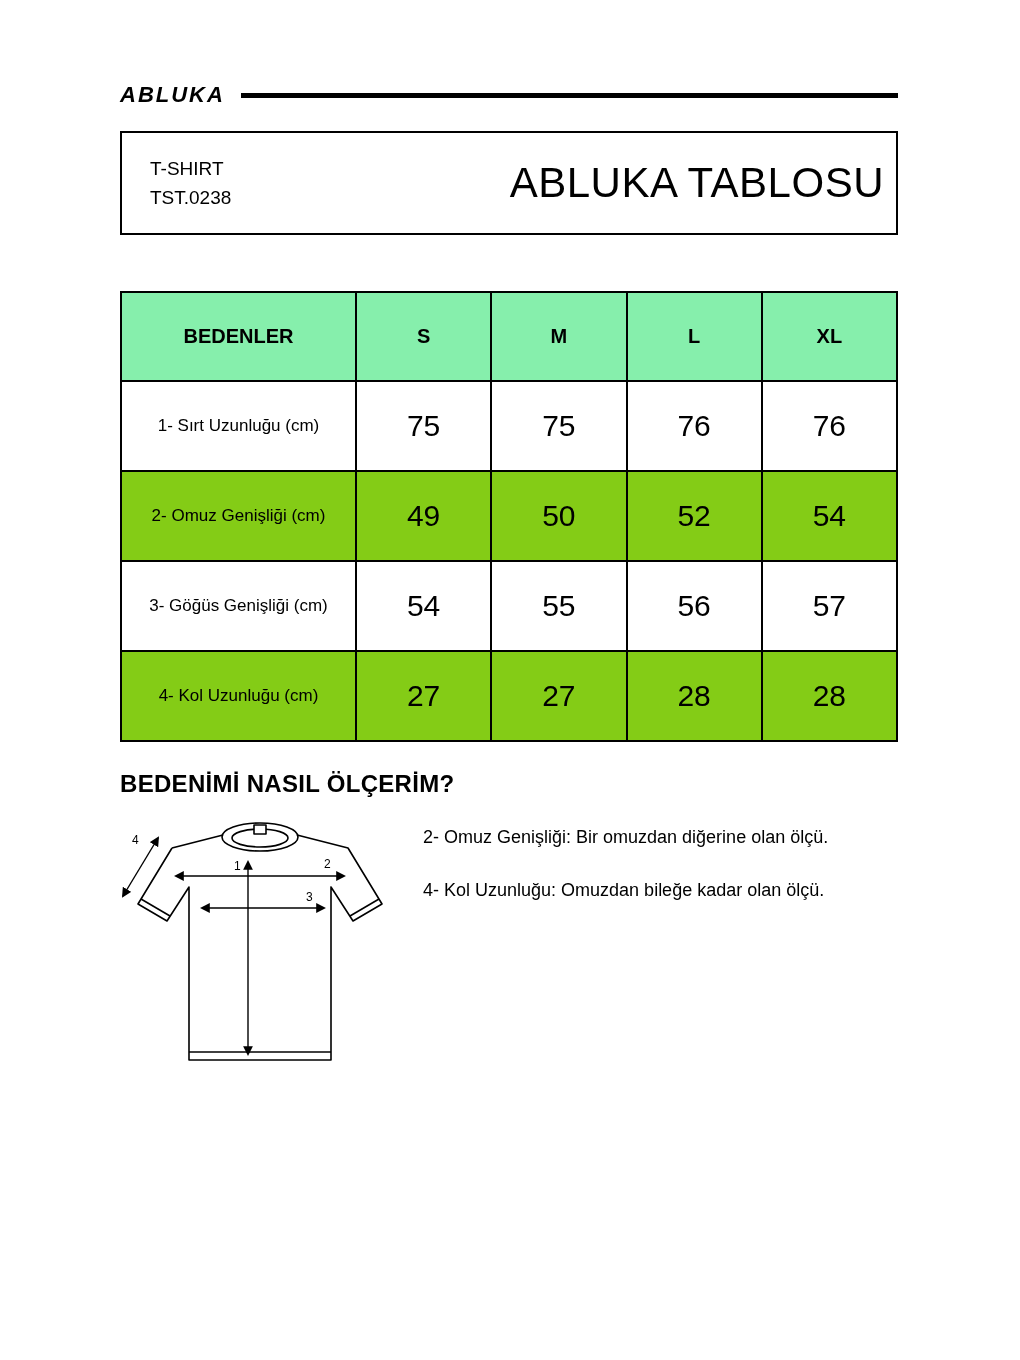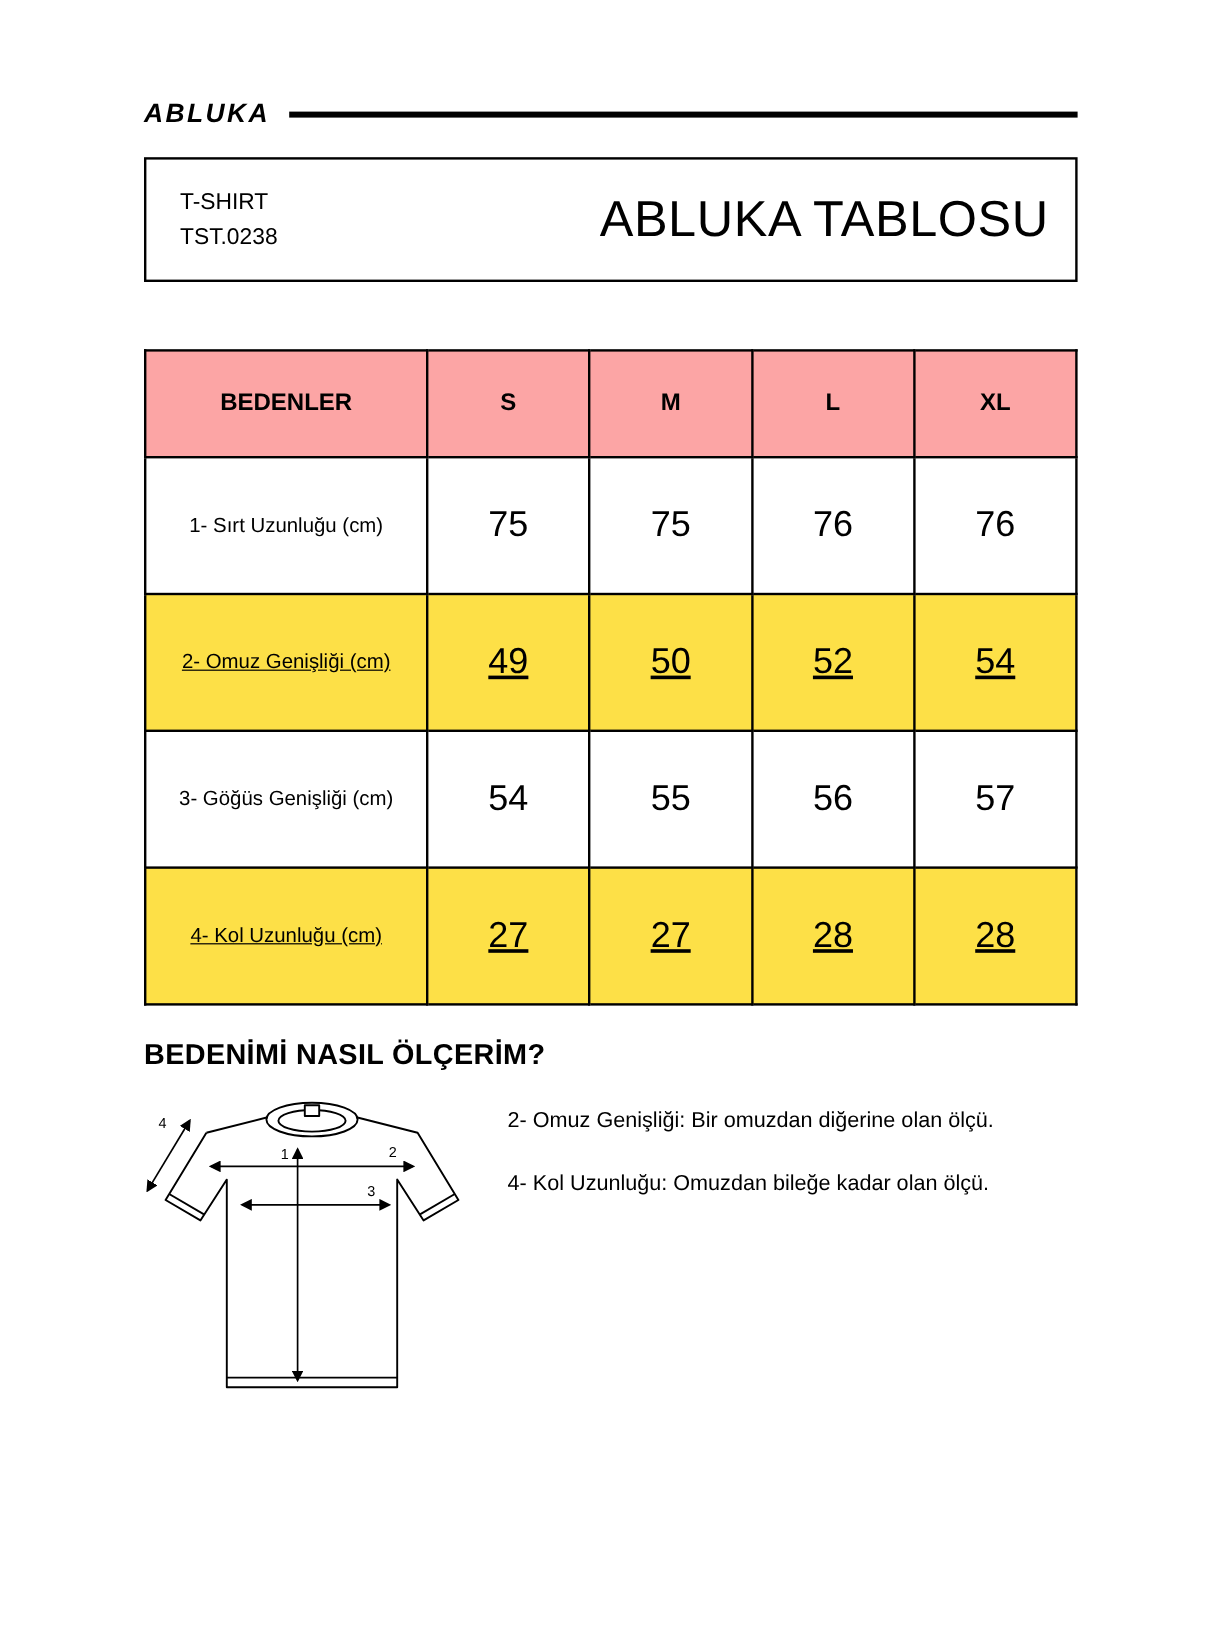--- a/index.html
+++ b/index.html
@@ -21,37 +21,37 @@
     font-size: 22px; font-weight: bold; font-style: italic;
     letter-spacing: 2px; white-space: nowrap;
   }
   .logo-line { flex: 1; height: 5px; background: #000; margin-left: 16px; }
 
   
   .info-box {
     box-sizing: border-box;
     margin-top: 23px; border: 2px solid #000; height: 104px;
     display: flex; align-items: center; justify-content: space-between;
-    padding: 0 22px 0 28px;
+    padding: 0 12px 0 28px;
   }
   .product-info { font-size: 19px; line-height: 1.55; }
   .chart-title { font-size: 42px; font-weight: 400; letter-spacing: 0.5px; }
 
   
   table.size-table {
     margin-top: 56px; border-collapse: collapse; table-layout: fixed;
     width: 100%; text-align: center;
   }
   .size-table th, .size-table td { border: 2px solid #000; padding: 0; }
   .size-table thead tr { height: 89px; }
-  .size-table tbody tr { height: 114px; }
-  .size-table thead th { background: #fca5a5; font-size: 20px; font-weight: bold; }
+  .size-table tbody tr { height: 90px; }
+  .size-table thead th { background: #86efac; font-size: 20px; font-weight: bold; }
   td.row-label { font-size: 17px; }
   td.value { font-size: 30px; }
-  tr.gray { background: #fde047; text-decoration: underline; }
+  tr.gray { background: #84cc16; }
 
   
   .measure-heading { margin-top: 28px; font-size: 24px; font-weight: bold; letter-spacing: 0.3px; }
   .measure-body { display: flex; gap: 13px; margin-top: 12px; }
   .diagram { flex: 0 0 300px; margin-left: -10px; }
   .instructions { flex: 1; padding-top: 14px; font-size: 18px; line-height: 27px; }
   .instructions p { margin: 0 0 26px 0; }
 
   svg text { font-size: 12px; font-family: "Liberation Sans", sans-serif; }
 </style>

